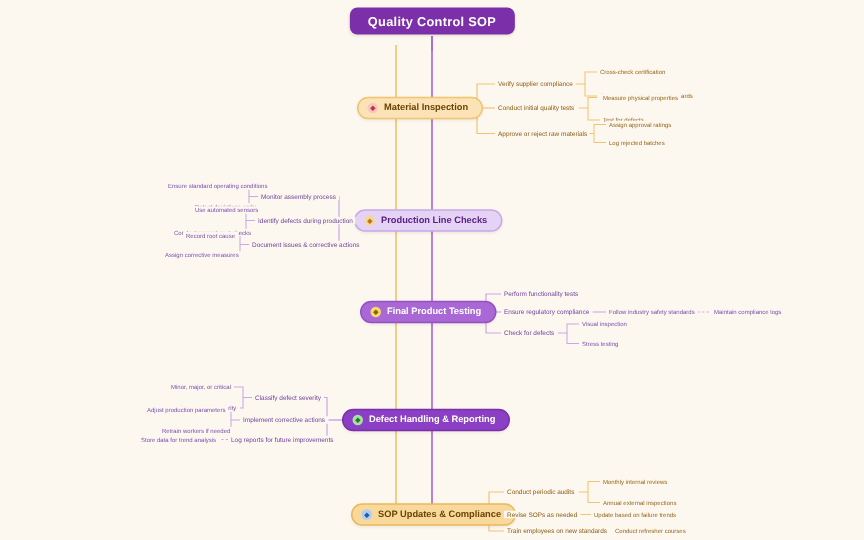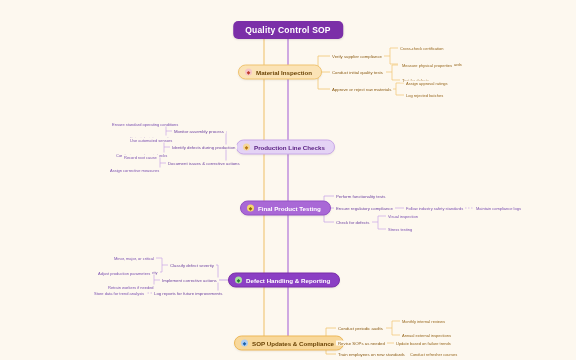--- a/index.html
+++ b/index.html
@@ -18,21 +18,21 @@
     white-space:nowrap;
     display:flex;
     align-items:center;
     transform:translateY(-50%);
   }
 
   
   .root{
     left:50%;
     transform:translate(-50%,-50%);
-    top:30px;
+    top:14px;
     background:#7B2FA8;
     color:#FFFFFF;
     border-radius:5px;
     padding:4px 12px;
     font-size:8.5px;
     font-weight:bold;
     letter-spacing:.2px;
     box-shadow:0 1px 2px rgba(0,0,0,.10);
   }
 

